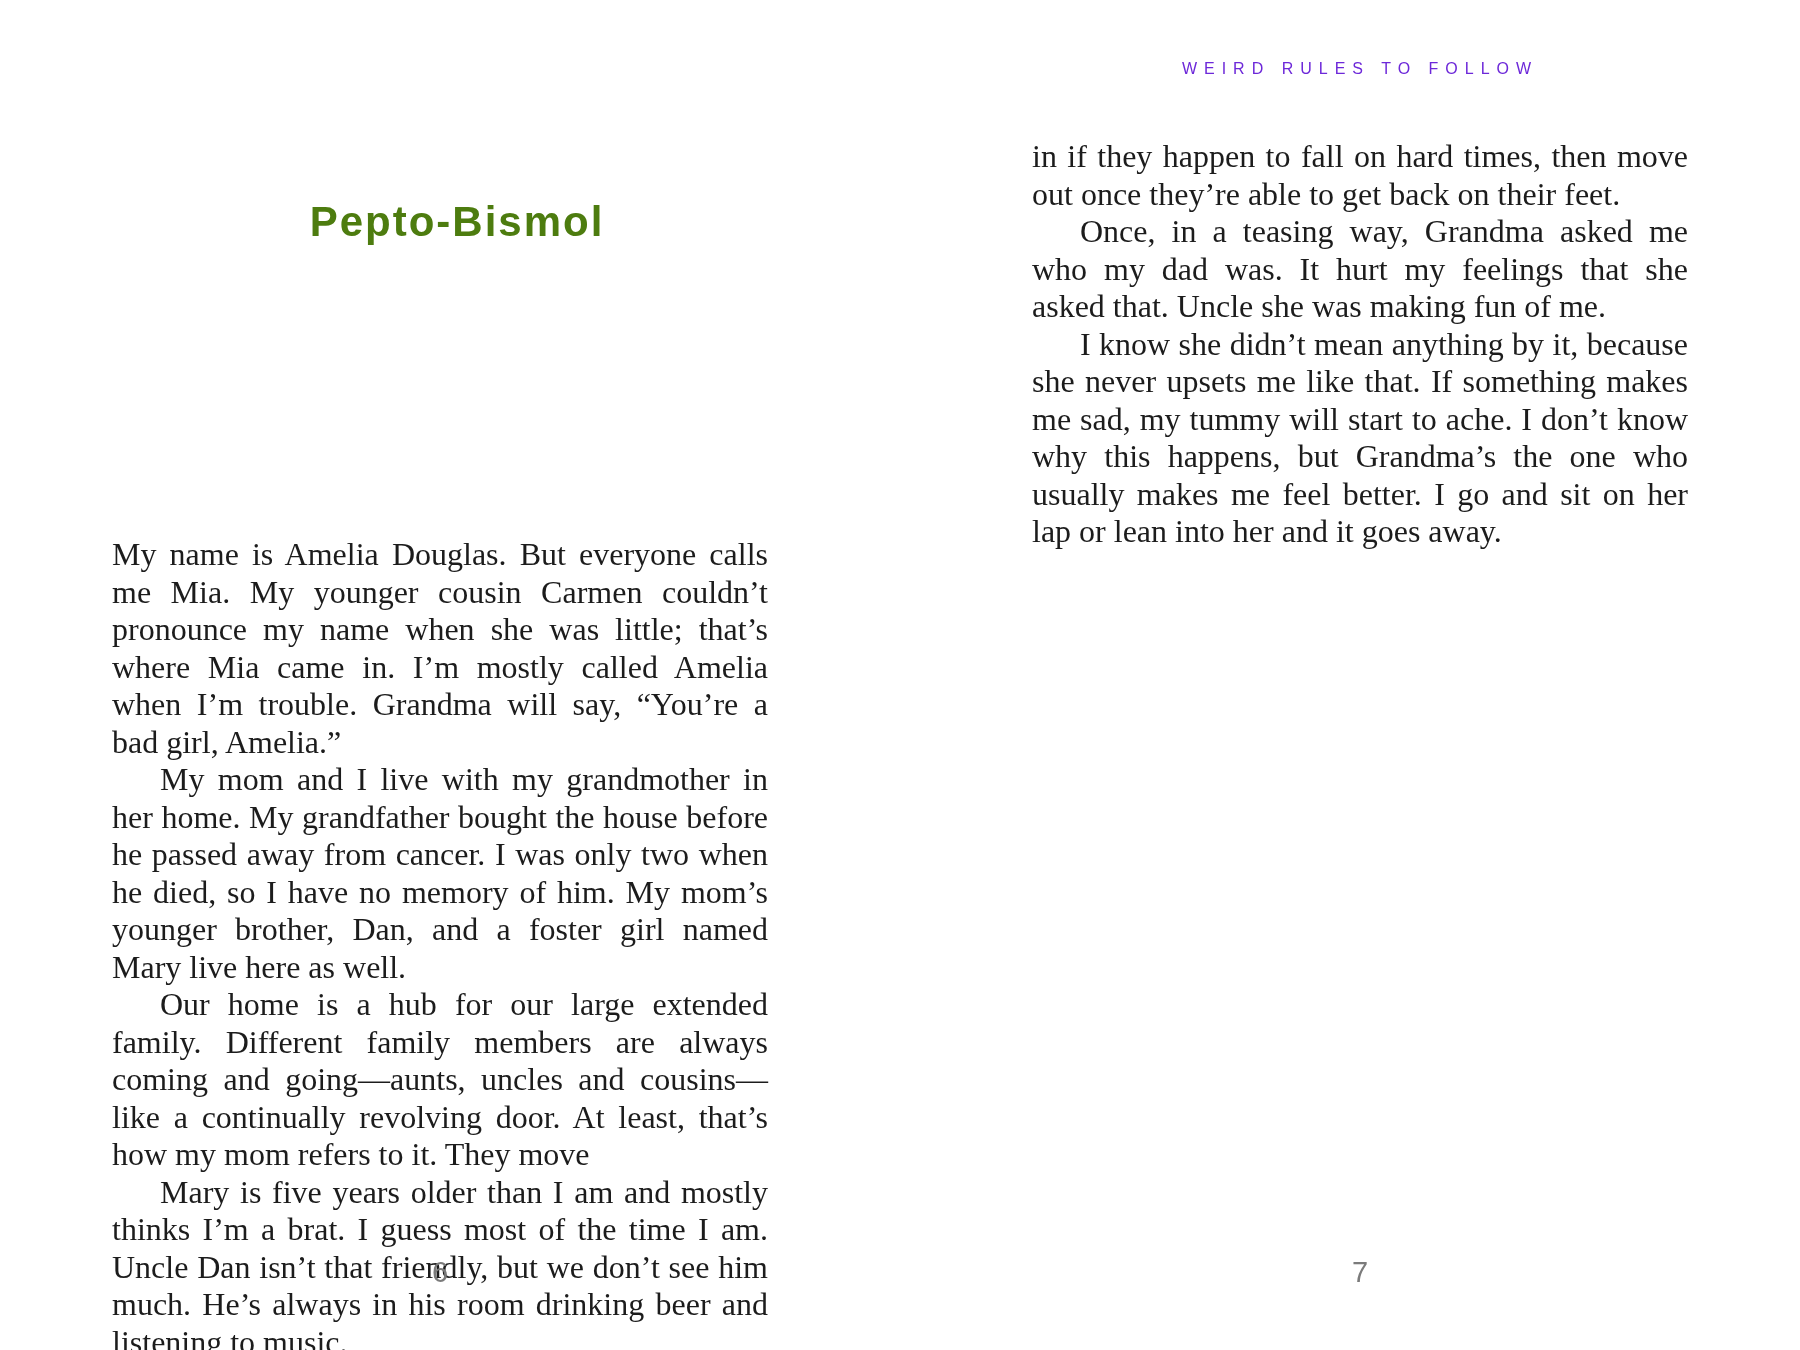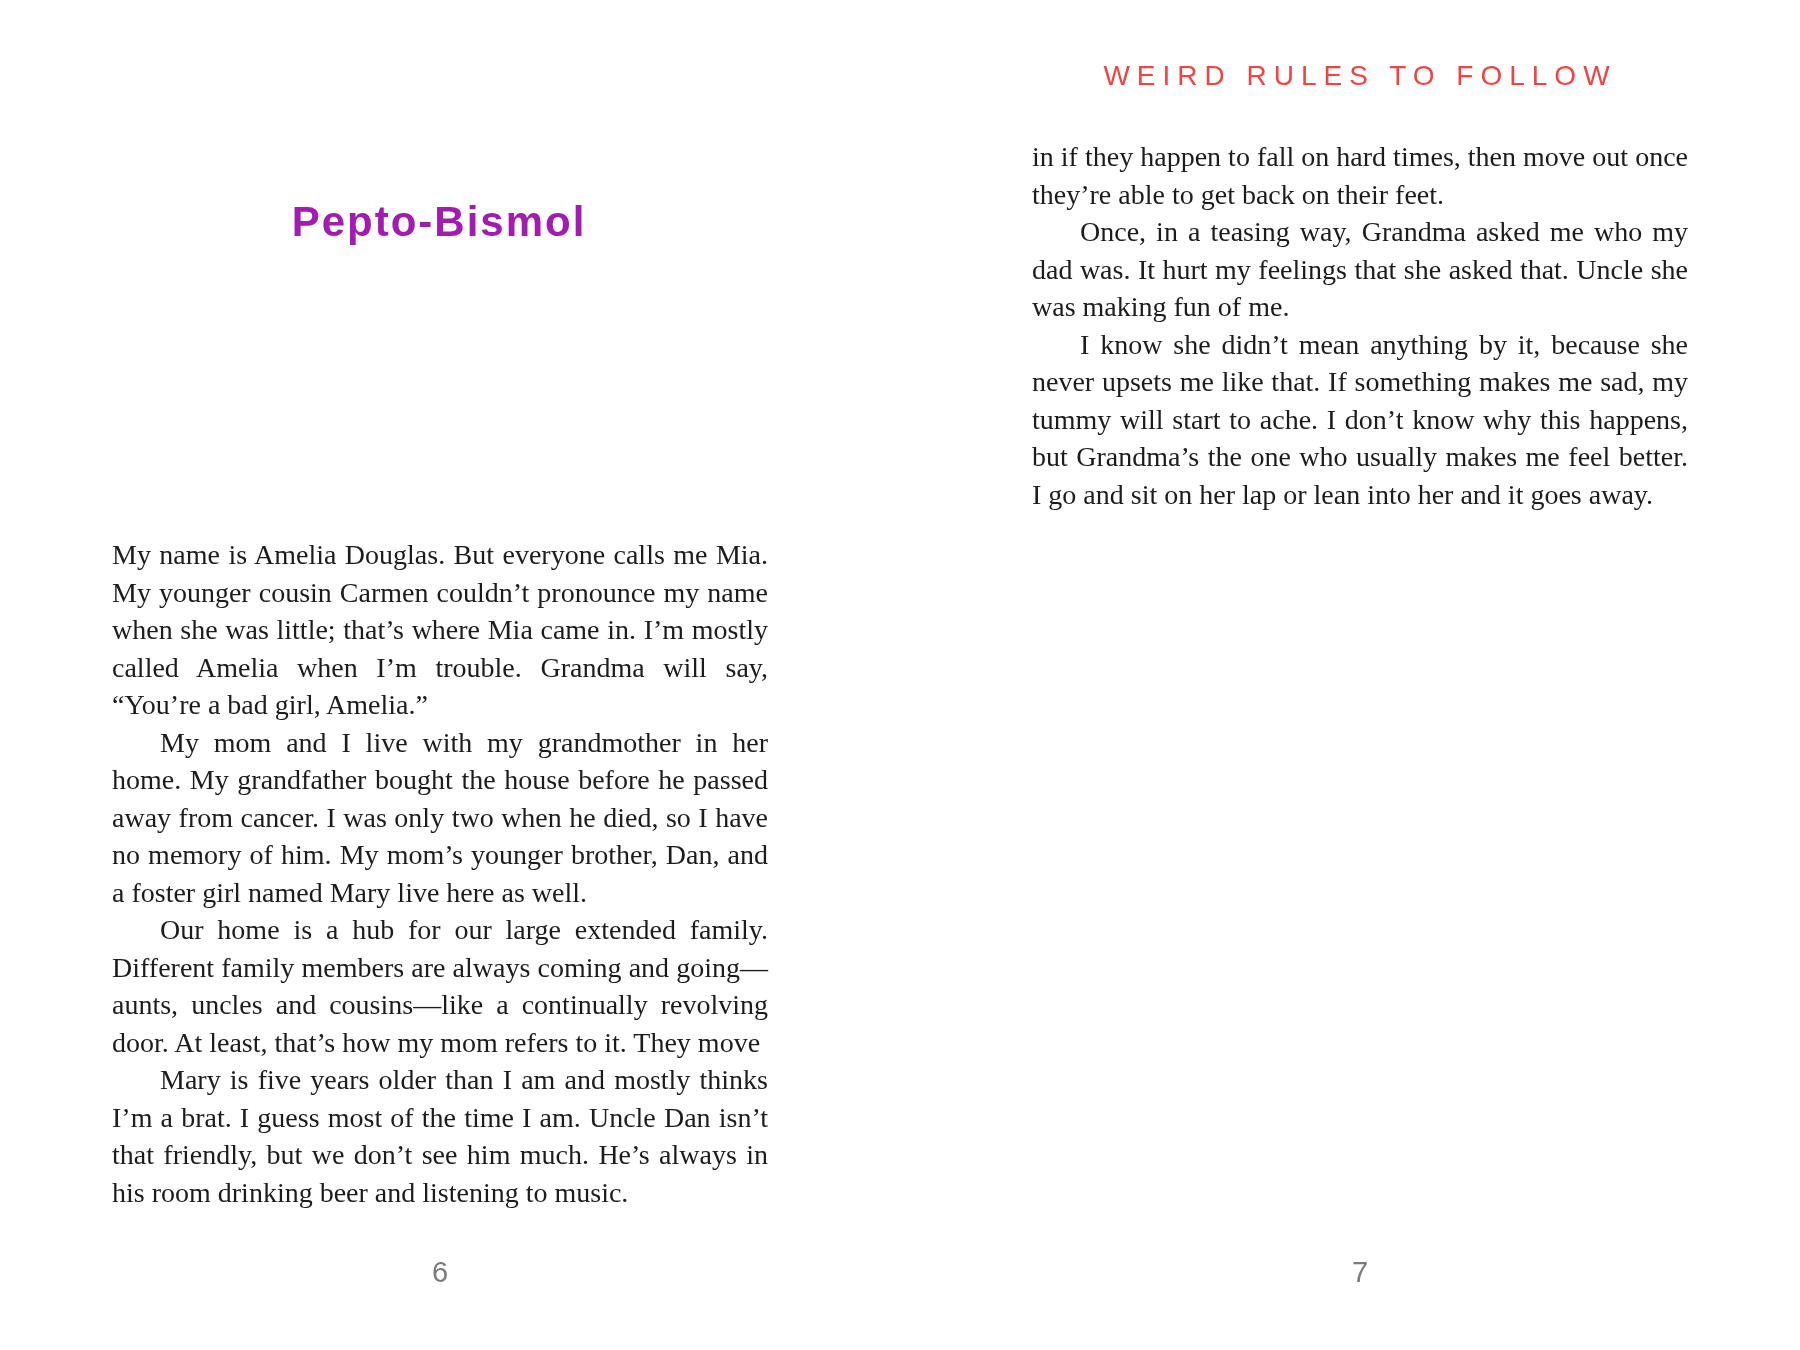--- a/index.html
+++ b/index.html
@@ -19,48 +19,48 @@
   }
   .page {
     position: relative;
     width: 900px;
     height: 1350px;
     background: #ffffff;
   }
   .chapter-title {
     position: absolute;
     top: 198px;
-    left: 111px;
+    left: 129px;
     width: 656px;
     text-align: center;
     font-family: "Liberation Sans", sans-serif;
     font-size: 42px;
     font-weight: 600;
     letter-spacing: 2px;
-    color: #a21caf;
+    color: #4d7c0f;
     font-stretch: condensed;
   }
   .running-header {
     position: absolute;
     top: 60px;
     left: 132px;
     width: 656px;
     text-align: center;
     font-family: "Liberation Sans", sans-serif;
-    font-size: 28px;
+    font-size: 16px;
     font-weight: 400;
     letter-spacing: 7px;
-    color: #ef4444;
+    color: #6d28d9;
     font-stretch: condensed;
     white-space: nowrap;
   }
   .body-text {
     position: absolute;
     width: 656px;
-    font-size: 28px;
+    font-size: 32px;
     line-height: 37.5px;
     text-align: justify;
     text-justify: inter-word;
   }
   .page.left .body-text  { top: 536px; left: 112px; }
   .page.right .body-text { top: 138px; left: 132px; }
   .body-text p { margin: 0; padding: 0; }
   .body-text p.indent { text-indent: 48px; }
   .page-number {
     position: absolute;

